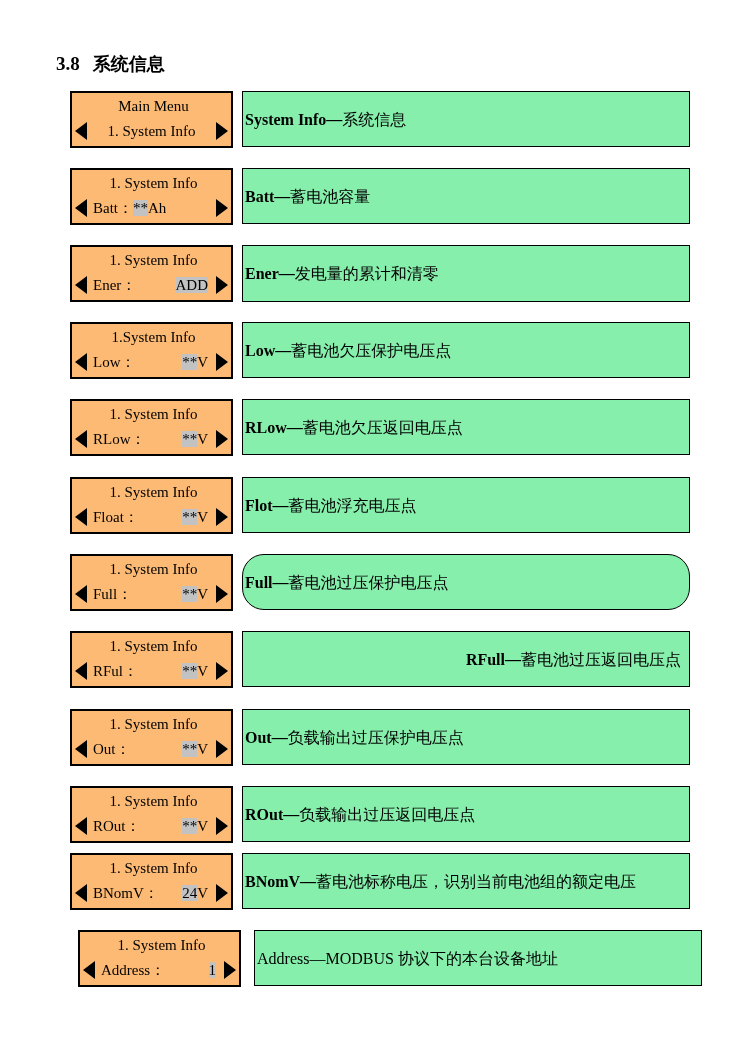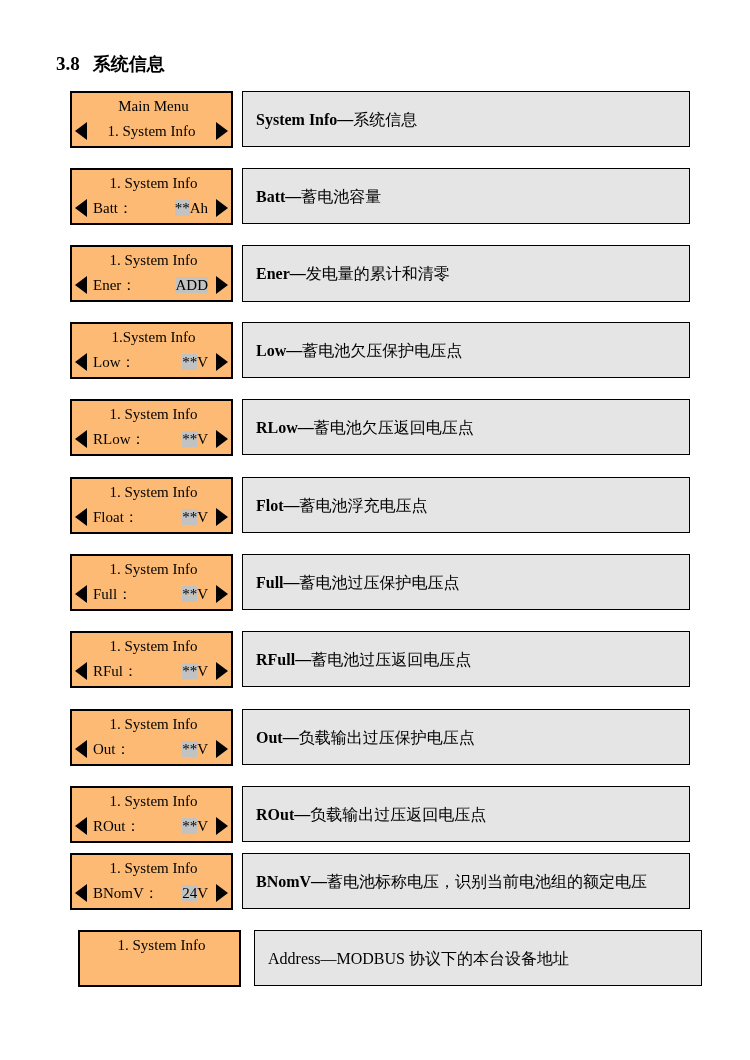--- a/index.html
+++ b/index.html
@@ -121,26 +121,26 @@
     border-left: 12px solid #000;
     margin-left: 2px;
   }
 
   
   .desc {
     position: absolute;
     left: 242px;
     box-sizing: border-box;
     border: 1.5px solid #000;
-    background: #e5e5e5;
+    background: #86efac;
     width: 448px;
     display: flex;
     flex-direction: column;
     justify-content: center;
-    padding-left: 13px;
+    padding-left: 2px;
     padding-right: 8px;
   }
   .desc-line {
     font-size: 16px;
     line-height: 23px;
     white-space: nowrap;
   }
   .desc-line b { font-weight: bold; }
   .desc-line .plain { font-weight: normal; }
   .desc-gap { display: inline-block; width: 26px; }
@@ -168,21 +168,21 @@
         <div class="desc-line"><b>System Info</b><b>—</b><span class="plain">系统信息</span></div>
       </div>
     </div>
     <div class="row" style="top: 0px;">
       <div class="lcd" style="left: 70px; top: 168px; height: 57px;">
         <div class="lcd-inner">
           <div class="lcd-line1">1. System Info</div>
           <div class="lcd-line2">
             <div class="arrow arrow-left"></div>
             <span class="lcd-label">Batt：</span>
-            <span class="lcd-value-wrap" style="text-align: right; padding-right: 6px;"><span class="lcd-value">**</span><span class="lcd-suffix">Ah</span></span>
+            <span class="lcd-value-wrap" style="padding-right: 6px;"><span class="lcd-value">**</span><span class="lcd-suffix">Ah</span></span>
             <div class="arrow arrow-right"></div>
           </div>
         </div>
       </div>
       <div class="desc" style="left: 242px; top: 168px; height: 56px;">
         <div class="desc-line"><b>Batt</b><b>—</b><span class="plain">蓄电池容量</span></div>
       </div>
     </div>
     <div class="row" style="top: 0px;">
       <div class="lcd" style="left: 70px; top: 245px; height: 57px;">
@@ -253,37 +253,37 @@
         <div class="lcd-inner">
           <div class="lcd-line1">1. System Info</div>
           <div class="lcd-line2">
             <div class="arrow arrow-left"></div>
             <span class="lcd-label">Full：</span>
             <span class="lcd-value-wrap" style="text-align: right; padding-right: 6px;"><span class="lcd-value">**</span><span class="lcd-suffix">V</span></span>
             <div class="arrow arrow-right"></div>
           </div>
         </div>
       </div>
-      <div class="desc" style="left: 242px; top: 554px; height: 56px;">
+      <div class="desc" style="left: 242px; top: 554px; height: 56px; border-radius: 22px;">
         <div class="desc-line"><b>Full</b><b>—</b><span class="plain">蓄电池过压保护电压点</span></div>
       </div>
     </div>
     <div class="row" style="top: 0px;">
       <div class="lcd" style="left: 70px; top: 631px; height: 57px;">
         <div class="lcd-inner">
           <div class="lcd-line1">1. System Info</div>
           <div class="lcd-line2">
             <div class="arrow arrow-left"></div>
             <span class="lcd-label">RFul：</span>
             <span class="lcd-value-wrap" style="text-align: right; padding-right: 6px;"><span class="lcd-value">**</span><span class="lcd-suffix">V</span></span>
             <div class="arrow arrow-right"></div>
           </div>
         </div>
       </div>
-      <div class="desc" style="left: 242px; top: 631px; height: 56px;">
+      <div class="desc" style="left: 242px; top: 631px; height: 56px; align-items: flex-end;">
         <div class="desc-line"><b>RFull</b><b>—</b><span class="plain">蓄电池过压返回电压点</span></div>
       </div>
     </div>
     <div class="row" style="top: 0px;">
       <div class="lcd" style="left: 70px; top: 709px; height: 57px;">
         <div class="lcd-inner">
           <div class="lcd-line1">1. System Info</div>
           <div class="lcd-line2">
             <div class="arrow arrow-left"></div>
             <span class="lcd-label">Out：</span>
@@ -325,19 +325,25 @@
         </div>
       </div>
       <div class="desc" style="left: 242px; top: 853px; height: 56px;">
         <div class="desc-line"><b>BNomV</b><b>—</b><span class="plain">蓄电池标称电压，识别当前电池组的额定电压</span></div>
       </div>
     </div>
     <div class="row" style="top: 0px;">
       <div class="lcd" style="left: 78px; top: 930px; height: 57px;">
         <div class="lcd-inner">
           <div class="lcd-line1">1. System Info</div>
+          <div class="lcd-line2">
+            <div class="arrow arrow-left"></div>
+            <span class="lcd-label">Address：</span>
+            <span class="lcd-value-wrap" style="text-align: right; padding-right: 6px;"><span class="lcd-value">1</span><span class="lcd-suffix"></span></span>
+            <div class="arrow arrow-right"></div>
+          </div>
         </div>
       </div>
       <div class="desc" style="left: 254px; top: 930px; height: 56px;">
         <div class="desc-line"><span>Address</span><span>—</span><span class="plain">MODBUS  协议下的本台设备地址</span></div>
       </div>
     </div>
   </div>
 
 </body></html>

